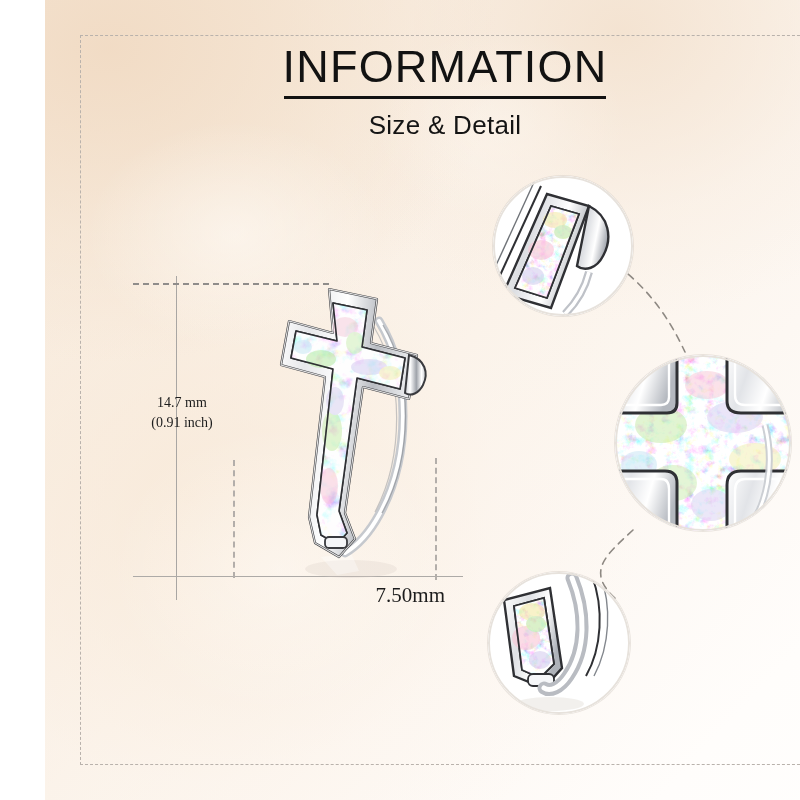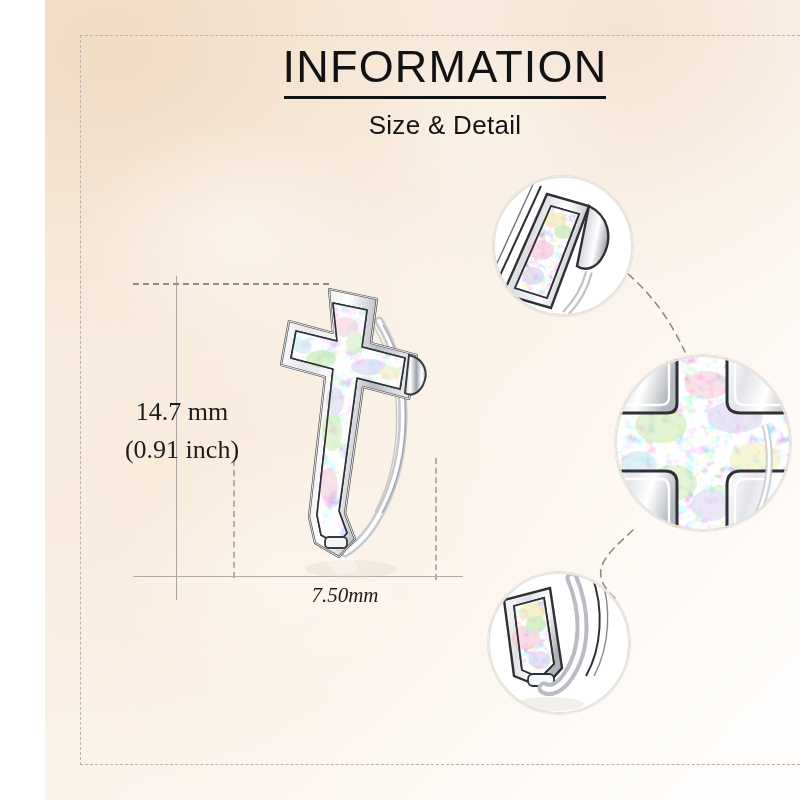--- a/index.html
+++ b/index.html
@@ -108,34 +108,33 @@
     width: 0; height: 122px;
     border-left: 2px dashed #b3aeaa;
   }
 
   .dim-v {
     position: absolute;
     left: 62px; top: 393px;
     width: 150px;
     text-align: center;
     font-family: "Liberation Serif", serif;
-    font-size: 26px;
+    font-size: 14px;
     color: #1c1c1c;
     line-height: 1.45;
   }
   .dim-h {
     position: absolute;
     left: 200px; top: 580px;
     width: 200px;
-    text-align: center;
+    text-align: right;
     font-family: "Liberation Serif", serif;
     font-size: 21px;
     color: #1c1c1c;
     line-height: 1.45;
-    font-style: italic;
   }
 
   
   .product {
     position: absolute;
     left: 214px; top: 281px;
     width: 190px; height: 300px;
   }
   .product svg { display: block; }
 

